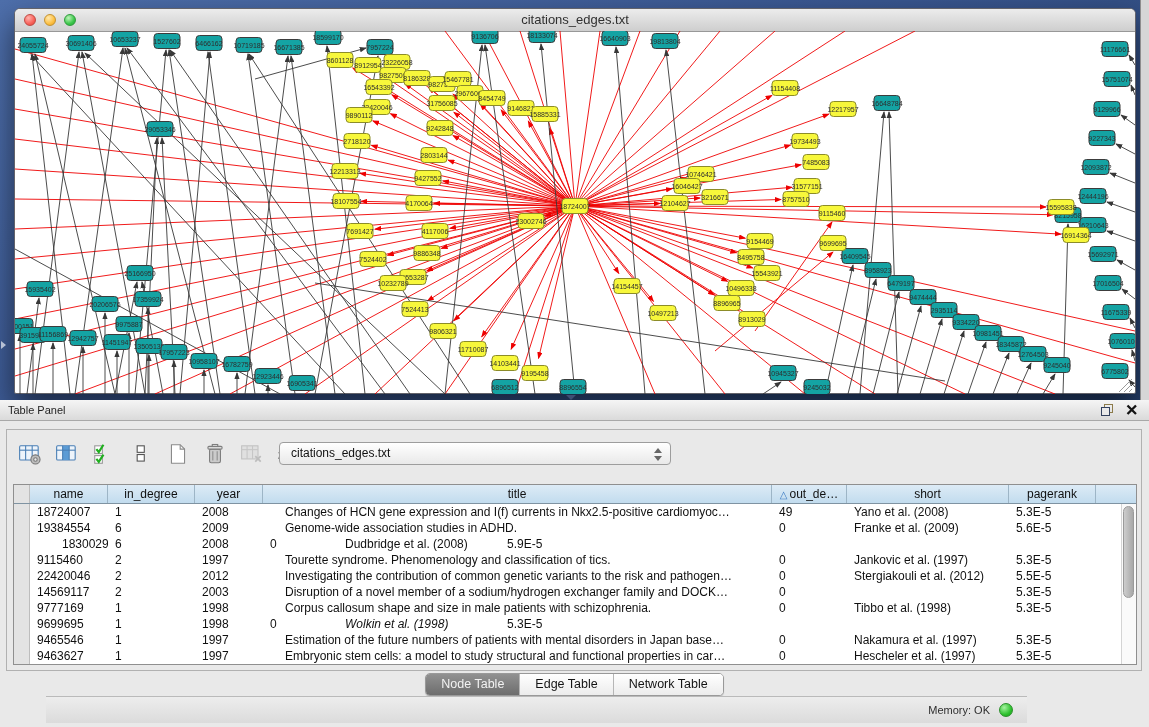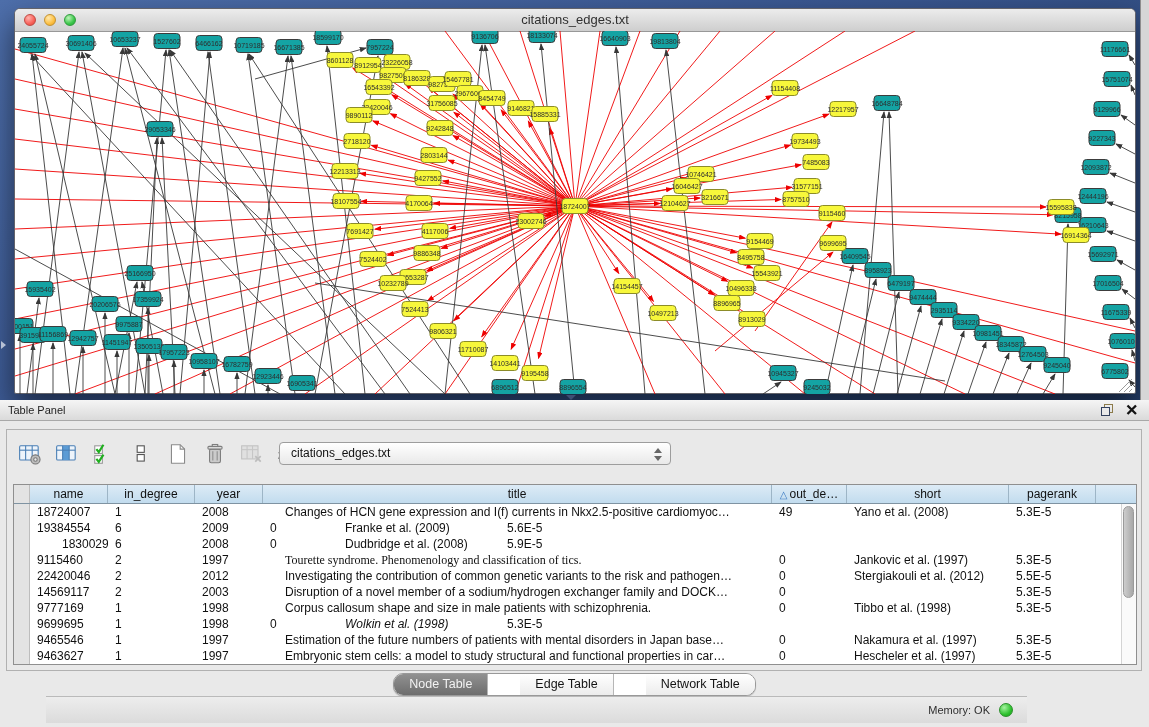--- a/index.html
+++ b/index.html
@@ -58,22 +58,22 @@
   .trow{display:flex;height:16px;}
   .td{font-size:12px;color:#101010;line-height:16px;white-space:nowrap;overflow:hidden;
       box-sizing:border-box;padding-left:7px;}
   .td.title-cell{padding-left:22px;}
   .vscroll{position:absolute;right:0;top:19px;bottom:0;width:15px;background:#fafafa;
            border-left:1px solid #d4d4d4;box-sizing:border-box;}
   .vthumb{position:absolute;left:1px;top:2px;width:11px;height:92px;border-radius:6px;
           background:linear-gradient(90deg,#cdcdcd,#a8a8a8);border:1px solid #9a9a9a;box-sizing:border-box;}
   
   .tabs-bar{position:absolute;left:0;top:273px;width:100%;display:flex;justify-content:center;}
-  .seg{display:flex;height:21px;border:1px solid #999;border-radius:10px;overflow:hidden;
-       background:#fff;box-shadow:0 1px 1px rgba(0,0,0,.18);gap:32px;}
+  .seg{display:flex;height:21px;border:1px solid #999;border-radius:5px;overflow:hidden;
+       background:#fff;box-shadow:0 1px 1px rgba(0,0,0,.18);}
   .seg-btn{padding:0 15px;font-size:12.5px;line-height:20px;color:#141414;
            background:linear-gradient(#ffffff,#ececec);border-right:1px solid #b6b6b6;}
   .seg-btn:last-child{border-right:none;}
   .seg-btn.selected{background:linear-gradient(#919191,#6d6d6d);color:#f2f2f2;}
   
   .statusbar{position:absolute;left:0;top:696px;width:981px;height:27px;
              background:linear-gradient(#ededed,#dbdbdb);border-top:1px solid #bababa;box-sizing:border-box;margin-left:46px;}
   .memory{position:absolute;right:37px;top:7px;font-size:11px;color:#2e2e2e;}
   .mem-dot{position:absolute;right:14px;top:6px;width:14px;height:14px;border-radius:50%;
            background:radial-gradient(circle at 35% 30%,#a5f3a0,#2fc22f 60%,#189a18);
@@ -856,39 +856,40 @@
             <div class="td title-cell" style="width: 509px;">Changes of HCN gene expression and I(f) currents in Nkx2.5-positive cardiomyoc…</div>
             <div class="td" style="width: 75px;">49</div>
             <div class="td" style="width: 162px;">Yano et al. (2008)</div>
             <div class="td" style="width: 87px;">5.3E-5</div>
           </div>
           <div class="trow">
             <div class="gutter"></div>
             <div class="td" style="width: 78px;">19384554</div>
             <div class="td" style="width: 87px;">6</div>
             <div class="td" style="width: 68px;">2009</div>
+            <div class="td title-cell" style="width: 509px;">Genome-wide association studies in ADHD.</div>
             <div class="td" style="width: 75px;">0</div>
             <div class="td" style="width: 162px;">Franke et al. (2009)</div>
             <div class="td" style="width: 87px;">5.6E-5</div>
           </div>
           <div class="trow">
             <div class="gutter"></div>
             <div class="td" style="width: 78px; padding-left: 32px;">18300295</div>
             <div class="td" style="width: 87px;">6</div>
             <div class="td" style="width: 68px;">2008</div>
             <div class="td" style="width: 75px;">0</div>
             <div class="td" style="width: 162px;">Dudbridge et al. (2008)</div>
             <div class="td" style="width: 87px;">5.9E-5</div>
           </div>
           <div class="trow">
             <div class="gutter"></div>
             <div class="td" style="width: 78px;">9115460</div>
             <div class="td" style="width: 87px;">2</div>
             <div class="td" style="width: 68px;">1997</div>
-            <div class="td title-cell" style="width: 509px; font-family: Liberation Serif, serif;">Tourette syndrome. Phenomenology and classification of tics.</div>
+            <div class="td title-cell" style="width: 509px;">Tourette syndrome. Phenomenology and classification of tics.</div>
             <div class="td" style="width: 75px;">0</div>
             <div class="td" style="width: 162px;">Jankovic et al. (1997)</div>
             <div class="td" style="width: 87px;">5.3E-5</div>
           </div>
           <div class="trow">
             <div class="gutter"></div>
             <div class="td" style="width: 78px;">22420046</div>
             <div class="td" style="width: 87px;">2</div>
             <div class="td" style="width: 68px;">2012</div>
             <div class="td title-cell" style="width: 509px;">Investigating the contribution of common genetic variants to the risk and pathogen…</div>

